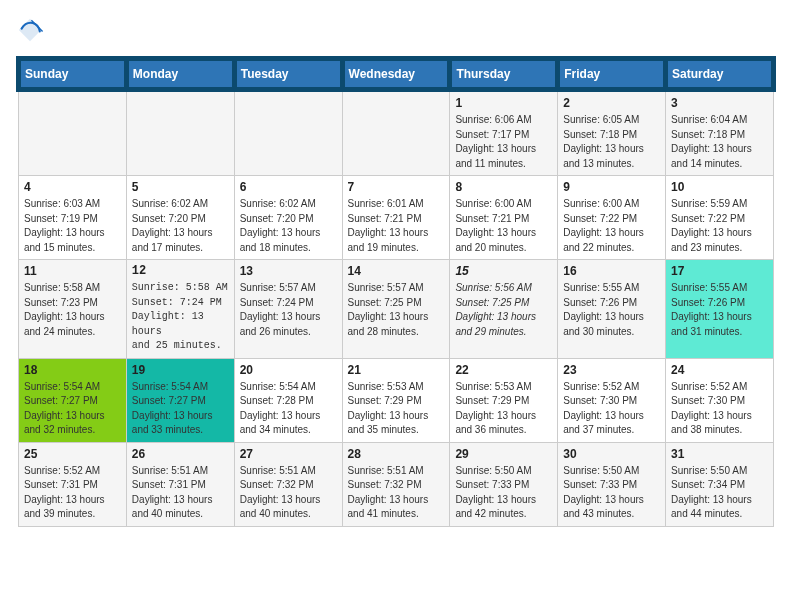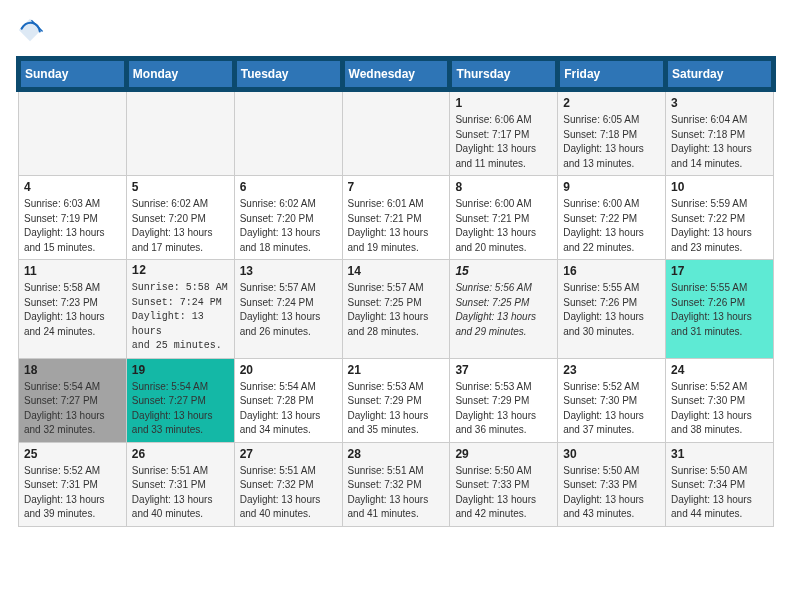--- a/index.html
+++ b/index.html
@@ -253,21 +253,21 @@
         </td>
         <td style="background: #5eead4;">
           <span class="day-number">17</span>
           <div class="day-info" style="white-space: pre-line;">Sunrise: 5:55 AM
 Sunset: 7:26 PM
 Daylight: 13 hours
 and 31 minutes.</div>
         </td>
       </tr>
       <tr>
-        <td style="background: #a3a3a3;">
+        <td style="background: #84cc16;">
           <span class="day-number">18</span>
           <div class="day-info" style="white-space: pre-line;">Sunrise: 5:54 AM
 Sunset: 7:27 PM
 Daylight: 13 hours
 and 32 minutes.</div>
         </td>
         <td style="background: #14b8a6;">
           <span class="day-number">19</span>
           <div class="day-info" style="white-space: pre-line;">Sunrise: 5:54 AM
 Sunset: 7:27 PM
@@ -282,21 +282,21 @@
 and 34 minutes.</div>
         </td>
         <td style="background: rgb(255, 255, 255);">
           <span class="day-number">21</span>
           <div class="day-info" style="white-space: pre-line;">Sunrise: 5:53 AM
 Sunset: 7:29 PM
 Daylight: 13 hours
 and 35 minutes.</div>
         </td>
         <td style="background: rgb(255, 255, 255);">
-          <span class="day-number">37</span>
+          <span class="day-number">22</span>
           <div class="day-info" style="white-space: pre-line;">Sunrise: 5:53 AM
 Sunset: 7:29 PM
 Daylight: 13 hours
 and 36 minutes.</div>
         </td>
         <td style="background: rgb(255, 255, 255);">
           <span class="day-number">23</span>
           <div class="day-info" style="white-space: pre-line;">Sunrise: 5:52 AM
 Sunset: 7:30 PM
 Daylight: 13 hours

